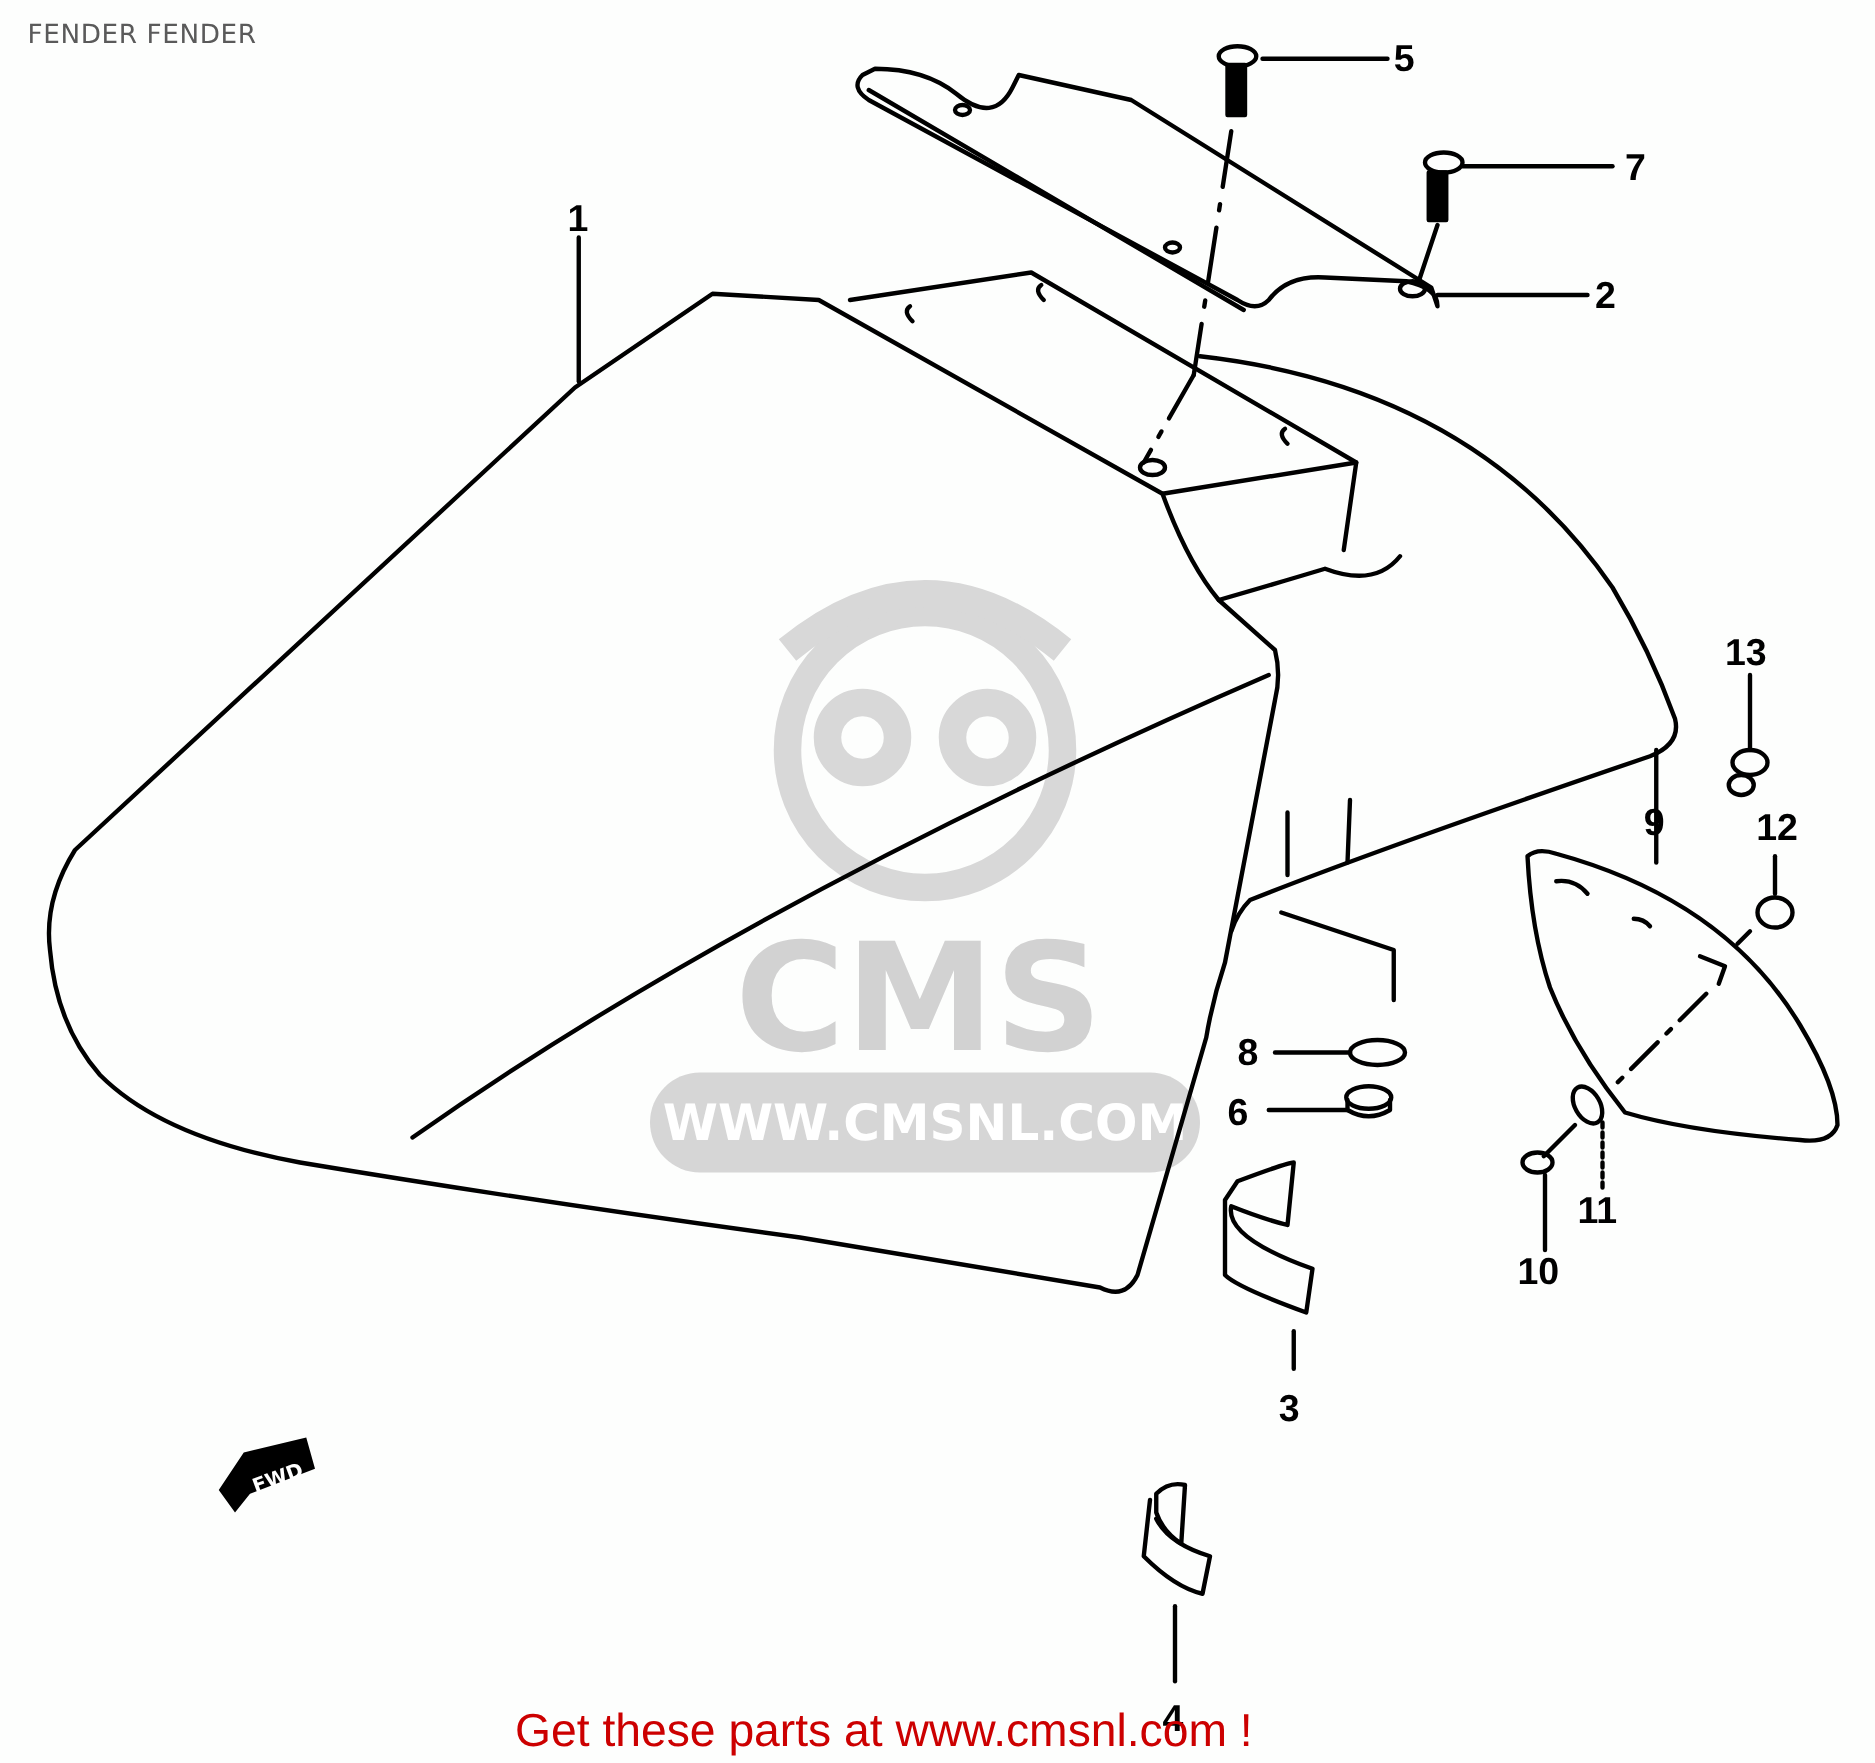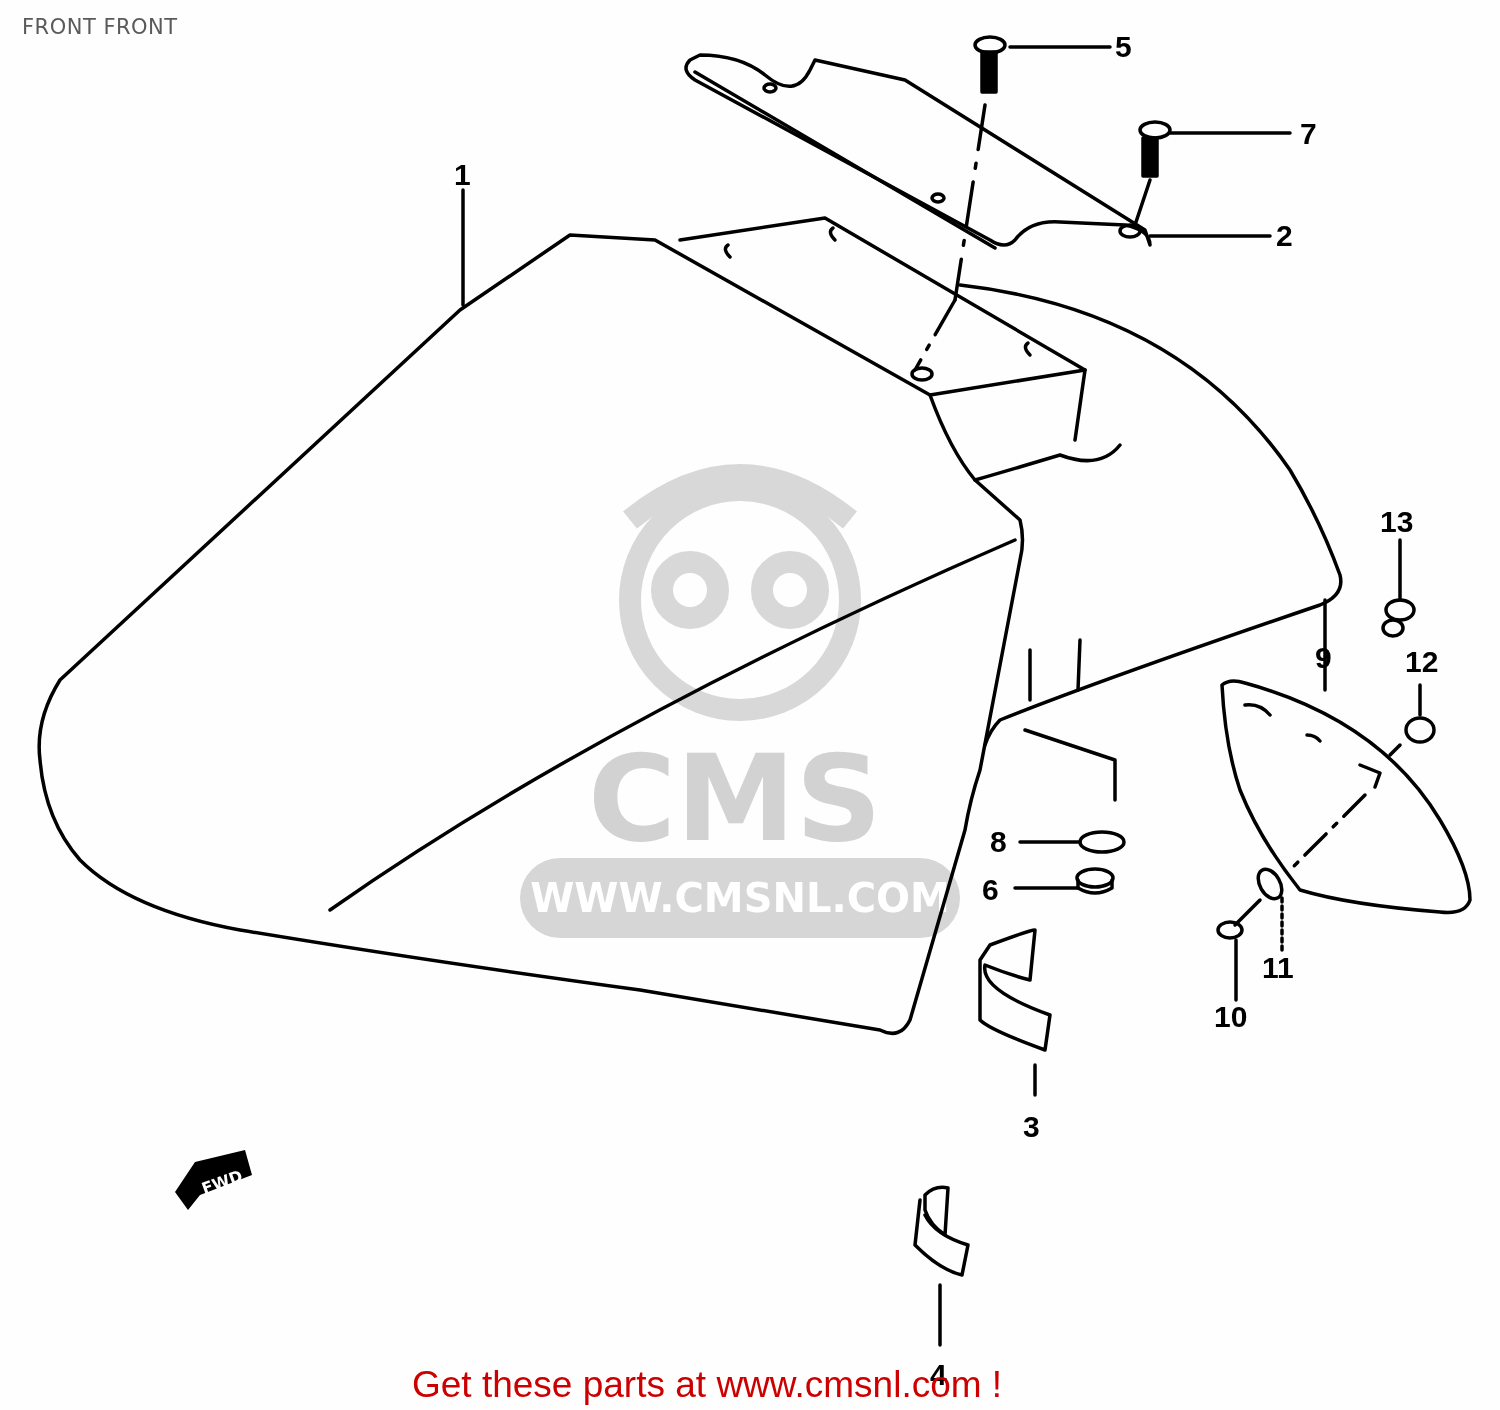--- a/index.html
+++ b/index.html
@@ -10,21 +10,21 @@
   svg.diagram { position: absolute; left: 0; top: 0; }
   .callout { font-family: "Liberation Sans", sans-serif; font-weight: bold; font-size: 30px; fill: #000; }
   .promo { position: absolute; left: 412px; top: 1364px; font-size: 37px; color: #cc0000;
            font-family: Liberation Sans, sans-serif; white-space: nowrap; }
   .wm-text { font-family: "DejaVu Sans", sans-serif; font-weight: bold; fill: #fff; }
   .wm-logo { font-family: "DejaVu Sans", sans-serif; font-weight: bold; fill: #d2d2d2; }
 </style>
 </head>
 <body>
 
-<div class="page-title">FRONT FRONT</div>
+<div class="page-title">FENDER FENDER</div>
 
 <svg class="diagram" width="1500" height="1410" viewBox="0 0 1500 1410">
 
   <g>
     <g fill="none" stroke="#d8d8d8" stroke-width="22">
       <circle cx="740" cy="600" r="110"></circle>
       <circle cx="690" cy="590" r="28"></circle>
       <circle cx="790" cy="590" r="28"></circle>
       <path d="M630 520 Q740 430 850 520"></path>
     </g>

